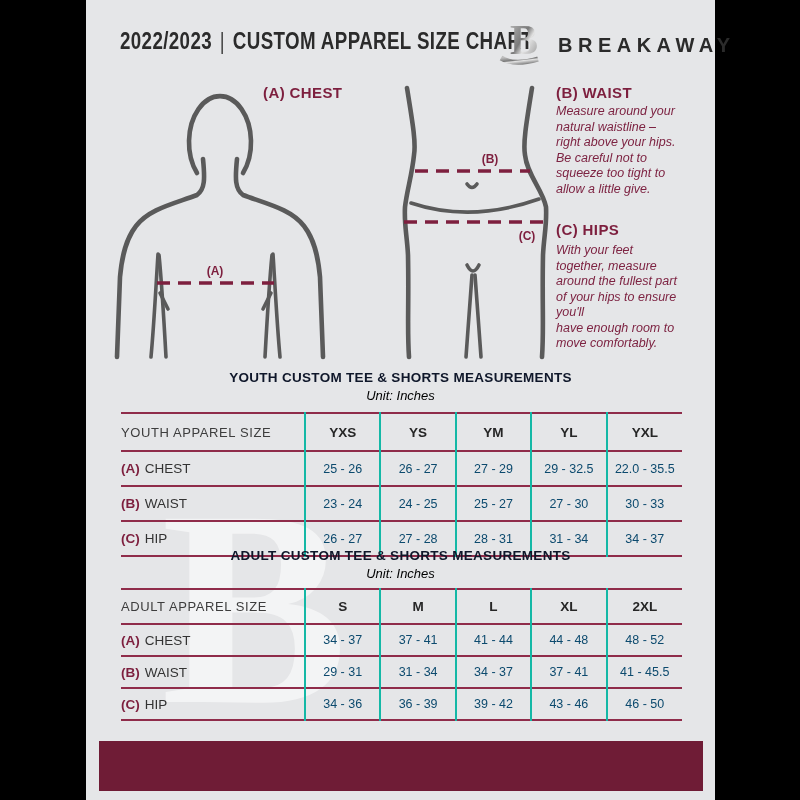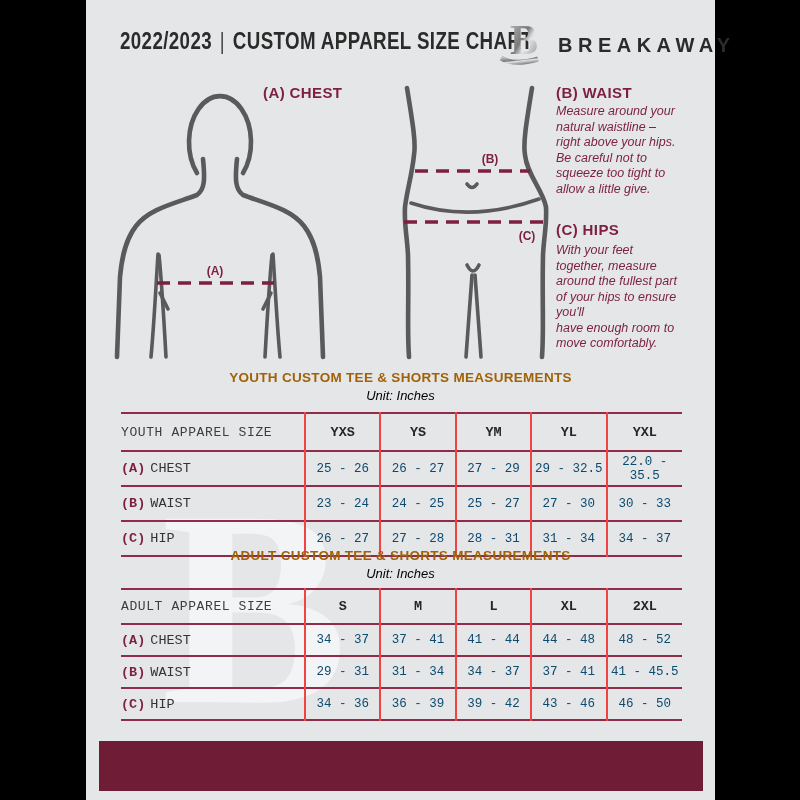--- a/index.html
+++ b/index.html
@@ -29,29 +29,29 @@
   .fig text{fill:#7D1F3E;font-weight:bold;font-size:12px;font-family:"Liberation Sans",sans-serif;}
 
   
   .m-head{position:absolute;font-weight:bold;font-size:15px;color:#7D1F3E;
           letter-spacing:.4px;z-index:2;}
   .m-desc{position:absolute;font-style:italic;font-size:12.5px;line-height:15.5px;
           color:#7D2342;white-space:pre-line;z-index:2;}
 
   
   .sec-title{position:absolute;left:0;width:629px;text-align:center;font-weight:bold;
-             font-size:13.5px;color:#a16207;letter-spacing:.3px;z-index:1;}
+             font-size:13.5px;color:#0f172a;letter-spacing:.3px;z-index:1;}
   .sec-unit{position:absolute;left:0;width:629px;text-align:center;font-style:italic;
             font-size:13px;color:#000000;z-index:1;}
   table.size{position:absolute;left:35px;width:561px;border-collapse:collapse;
              table-layout:fixed;z-index:1;}
   table.size col.lbl{width:184px;}
   table.size td{padding:0;background:transparent;}
-  table.size td+td{border-left:2px solid #ef4444;}
-  table.size tr{border-bottom:2px solid #8F2C4A;font-family:Liberation Mono, monospace;}
+  table.size td+td{border-left:2px solid #14b8a6;}
+  table.size tr{border-bottom:2px solid #8F2C4A;}
   table.size tr.h{border-top:2px solid #8F2C4A;}
   td.sizehead{font-weight:bold;font-size:13.5px;color:#262626;text-align:center;}
   td.corner{font-size:13px;color:#3d3d3d;text-align:left;padding-left:14px;letter-spacing:.6px;}
   td.rowlabel{text-align:left;padding-left:16px;font-size:13.5px;color:#333;}
   td.rowlabel .marker{font-weight:bold;color:#7D1F3E;margin-right:5px;}
   td.val{font-size:12.5px;color:#0c4a6e;text-align:center;}
   .yt tr.h td{height:36px;} .yt tr.d td{height:33px;}
   .at tr.h td{height:33px;} .at tr.d td{height:30px;}
   #youth-table{top:412px;} #adult-table{top:588px;}
   #youth-title{top:370px;} #youth-unit{top:388px;}

